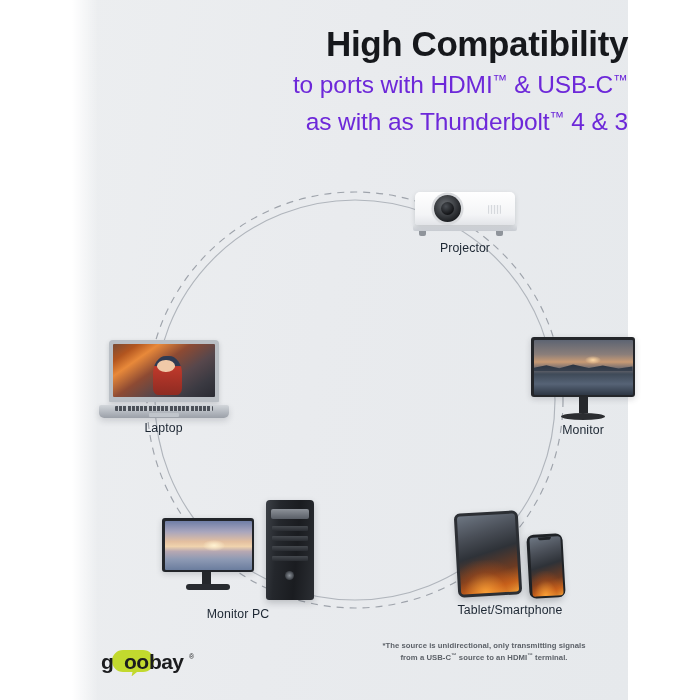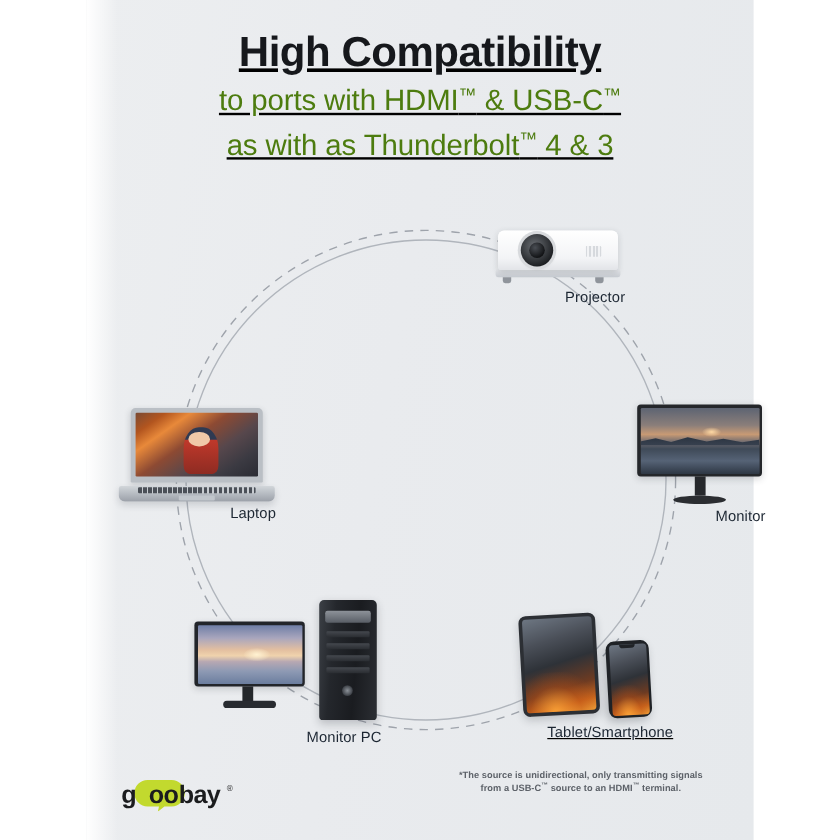--- a/index.html
+++ b/index.html
@@ -12,37 +12,37 @@
   .panel{
     position:absolute; left:72px; top:0; width:556px; height:700px;
     background:linear-gradient(100deg,#eceef0 0%,#e9ebee 45%,#e6e9ec 100%);
   }
   .panel:before{
     content:""; position:absolute; left:0; top:0; width:26px; height:100%;
     background:linear-gradient(90deg,#ffffff 0%,rgba(255,255,255,0) 100%);
   }
 
   
-  .headwrap{ position:absolute; left:72px; top:24px; width:556px; text-align:center;text-decoration:underline; }
+  .headwrap{ position:absolute; left:72px; top:24px; width:556px; text-align:right; }
   .h1{
     font-size:35px; font-weight:bold; color:#16181c; letter-spacing:-0.4px;
     line-height:1.14;
   }
   .h2{
-    font-size:24.5px; font-weight:normal; color:#4d7c0f; letter-spacing:-0.1px;
+    font-size:24.5px; font-weight:normal; color:#6d28d9; letter-spacing:-0.1px;
     line-height:1.30; margin-top:5px;
   }
   .h2 .tm{ font-size:15px; vertical-align:0.52em; letter-spacing:0; }
 
   
   .ring{ position:absolute; left:140px; top:185px; width:430px; height:430px; }
   .ring svg{ width:100%; height:100%; display:block; overflow:visible; }
 
   
-  .node{ position:absolute; text-align:right; }
+  .node{ position:absolute; text-align:center; }
   .node .art{ position:relative; margin:0 auto; }
   .node .lbl{
     font-size:12.3px; color:#1d2733; font-weight:500;
     letter-spacing:0.1px; white-space:nowrap; margin-top:3px;
   }
 
   
   .n-tv{ left:163px; top:176px; width:118px; }
   .tv-body{ width:114px; height:68px; background:#3a3d41; border-radius:3px; padding:3px 3px 4px 3px;
             box-shadow:0 2px 5px rgba(40,45,55,.20); }
@@ -80,21 +80,21 @@
                        #3f4a58 62%,#566376 80%,#2e3744 100%); }
   .mn-sun{ position:absolute; left:52%; top:30%; width:16px; height:8px; border-radius:50%;
            background:radial-gradient(ellipse at center,#ffd9a4 0%,rgba(255,200,140,0) 72%); }
   .mn-mts{ position:absolute; left:0; top:44%; width:100%; height:14%;
            background:linear-gradient(180deg,#2a3340,#38414f); 
            clip-path:polygon(0 100%,0 55%,13% 20%,26% 60%,40% 10%,56% 55%,70% 25%,86% 62%,100% 35%,100% 100%); }
   .mn-neck{ width:9px; height:16px; background:#26282c; margin:0 auto; }
   .mn-base{ width:44px; height:7px; border-radius:50%; background:#2b2d31; margin:0 auto; }
 
   
-  .n-tab{ left:415px; top:512px; width:146px;text-decoration:underline; }
+  .n-tab{ left:437px; top:512px; width:146px; }
   .tabwrap{ position:relative; width:120px; height:88px; margin:0 auto; }
   .tablet{ position:absolute; left:6px; top:0; width:64px; height:84px;
            background:#2c2f34; border-radius:6px; padding:3px;
            transform:rotate(-3.2deg); box-shadow:0 3px 7px rgba(40,45,55,.22); }
   .phone{ position:absolute; right:6px; top:22px; width:36px; height:64px;
           background:#1f2226; border-radius:7px; padding:2.5px;
           transform:rotate(-3.2deg); box-shadow:-2px 3px 7px rgba(40,45,55,.28); }
   .fant{ width:100%; height:100%; border-radius:3px; overflow:hidden; position:relative;
          background:linear-gradient(165deg,#6d7682 0%,#4a4f58 26%,#2e3238 48%,
                      #6d3b22 72%,#c7641d 88%,#f0a33a 100%); }

